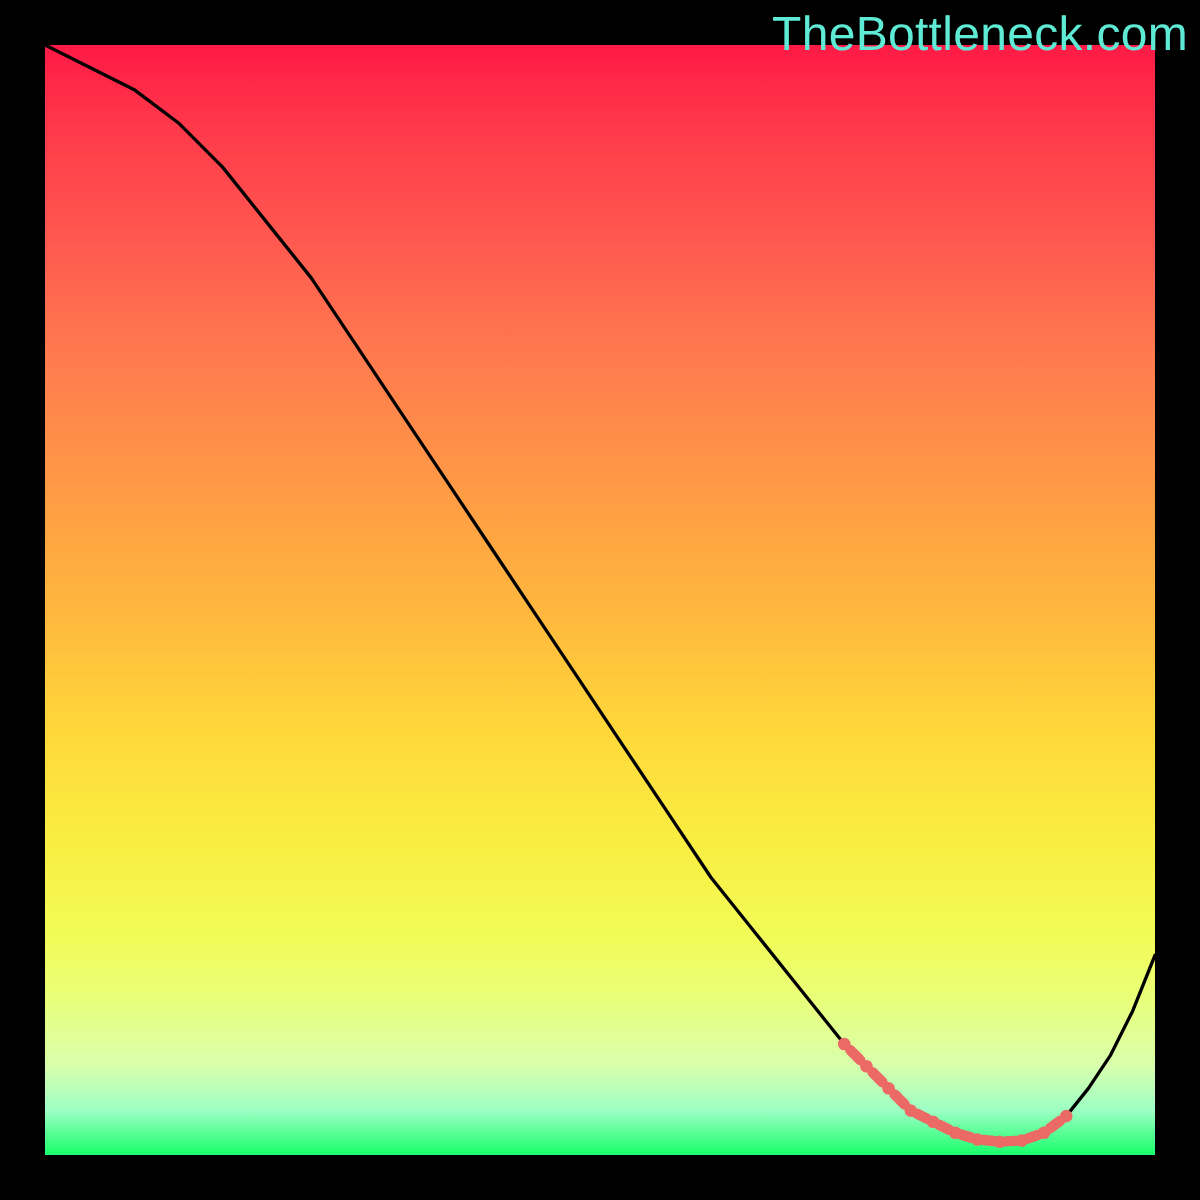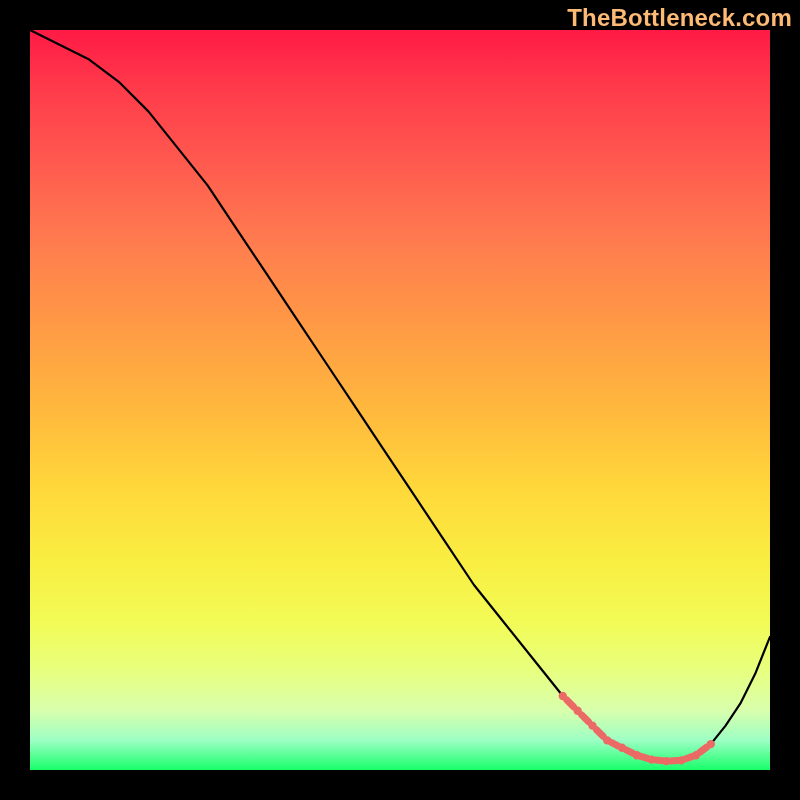--- a/index.html
+++ b/index.html
@@ -14,23 +14,23 @@
   .frame {
     position: relative;
     width: 800px;
     height: 800px;
     background: #000;
   }
   .watermark {
     position: absolute;
     top: 4px;
     right: 8px;
-    color: #fdba74;
-    font-size: 24px;
-    font-weight: 700;
+    color: #5eead4;
+    font-size: 32px;
+    font-weight: 400;
     letter-spacing: 0.2px;
     z-index: 30;
   }
   .plot-area {
     position: absolute;
     left: 30px;
     top: 30px;
     width: 740px;
     height: 740px;
     overflow: hidden;

